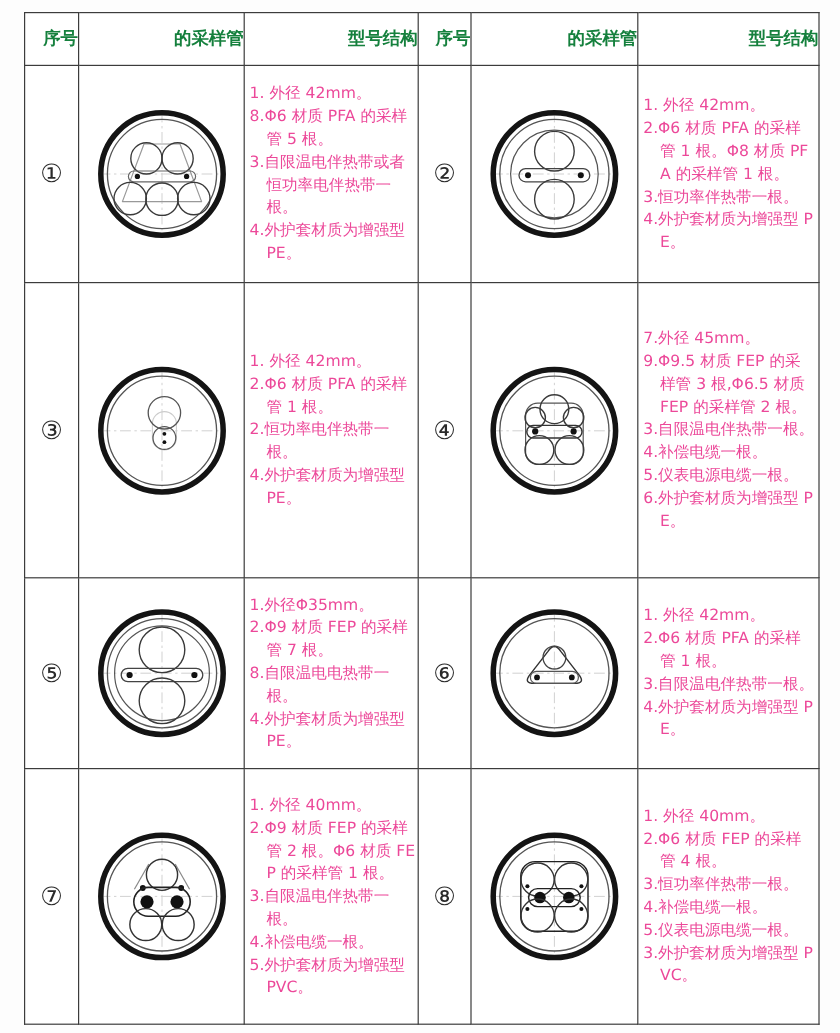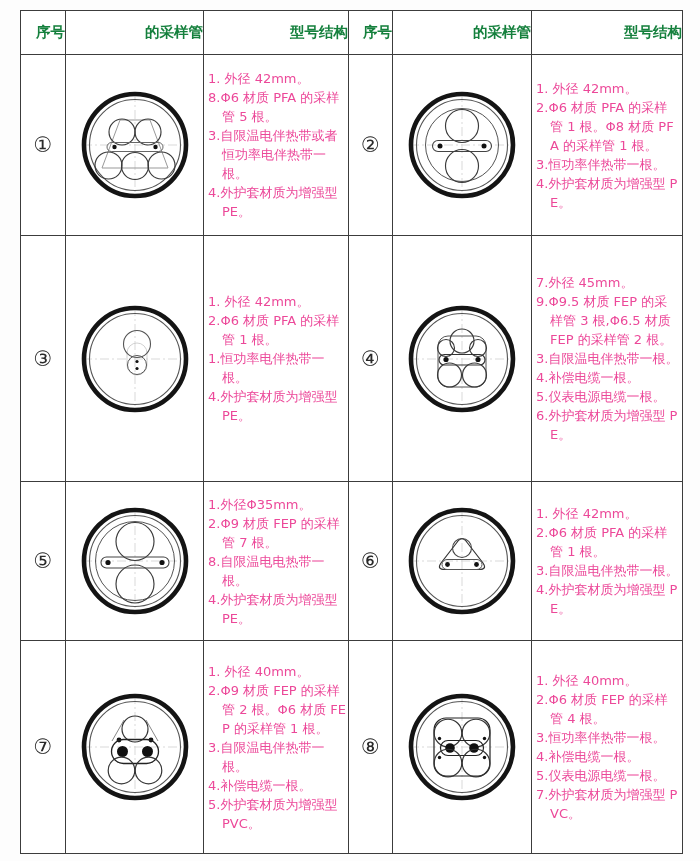--- a/index.html
+++ b/index.html
@@ -139,21 +139,21 @@
               <rect x="52" y="44" width="20" height="32" rx="10" fill="none" stroke="#ccc" stroke-width="0.9"></rect>
               <circle cx="62" cy="45" r="13.5" fill="none" stroke="#555" stroke-width="1.1"></circle>
               <circle cx="62" cy="66" r="9.5" fill="none" stroke="#555" stroke-width="1"></circle>
               <circle cx="62" cy="62.5" r="1.6" fill="#111" stroke="none"></circle>
               <circle cx="62" cy="69.5" r="1.6" fill="#111" stroke="none"></circle>
             </svg>
           </td>
           <td class="spec-cell">
             <div class="spec-line">1. 外径 42mm。</div>
             <div class="spec-line">2.Φ6 材质 PFA 的采样管 1 根。</div>
-            <div class="spec-line">1.恒功率电伴热带一根。</div>
+            <div class="spec-line">2.恒功率电伴热带一根。</div>
             <div class="spec-line">4.外护套材质为增强型 PE。</div>
           </td>
           <td class="num-cell">④</td>
           <td class="diagram-cell">
             <svg viewBox="0 0 120 120" width="120" height="120">
               <line x1="8" y1="60" x2="112" y2="60" stroke="#cfcfcf" stroke-width="0.8" stroke-dasharray="9 3 2 3"></line>
               <line x1="60" y1="8" x2="60" y2="112" stroke="#cfcfcf" stroke-width="0.8" stroke-dasharray="9 3 2 3"></line>
               <circle cx="60" cy="60" r="51" fill="none" stroke="#141414" stroke-width="4.6"></circle>
               <circle cx="60" cy="60" r="45.5" fill="none" stroke="#555" stroke-width="1.1"></circle>
               <rect x="36" y="37" width="48" height="51" rx="10" fill="none" stroke="#555" stroke-width="1"></rect>
@@ -266,18 +266,18 @@
               <circle cx="46" cy="76" r="13.8" fill="none" stroke="#333" stroke-width="1.15"></circle>
               <circle cx="74" cy="76" r="13.8" fill="none" stroke="#333" stroke-width="1.15"></circle>
             </svg>
           </td>
           <td class="spec-cell">
             <div class="spec-line">1. 外径 40mm。</div>
             <div class="spec-line">2.Φ6 材质 FEP 的采样管 4 根。</div>
             <div class="spec-line">3.恒功率伴热带一根。</div>
             <div class="spec-line">4.补偿电缆一根。</div>
             <div class="spec-line">5.仪表电源电缆一根。</div>
-            <div class="spec-line">7.外护套材质为增强型 PVC。</div>
+            <div class="spec-line">3.外护套材质为增强型 PVC。</div>
           </td>
         </tr>
       </tbody>
   </table>
 </div>
 
 </body></html>

